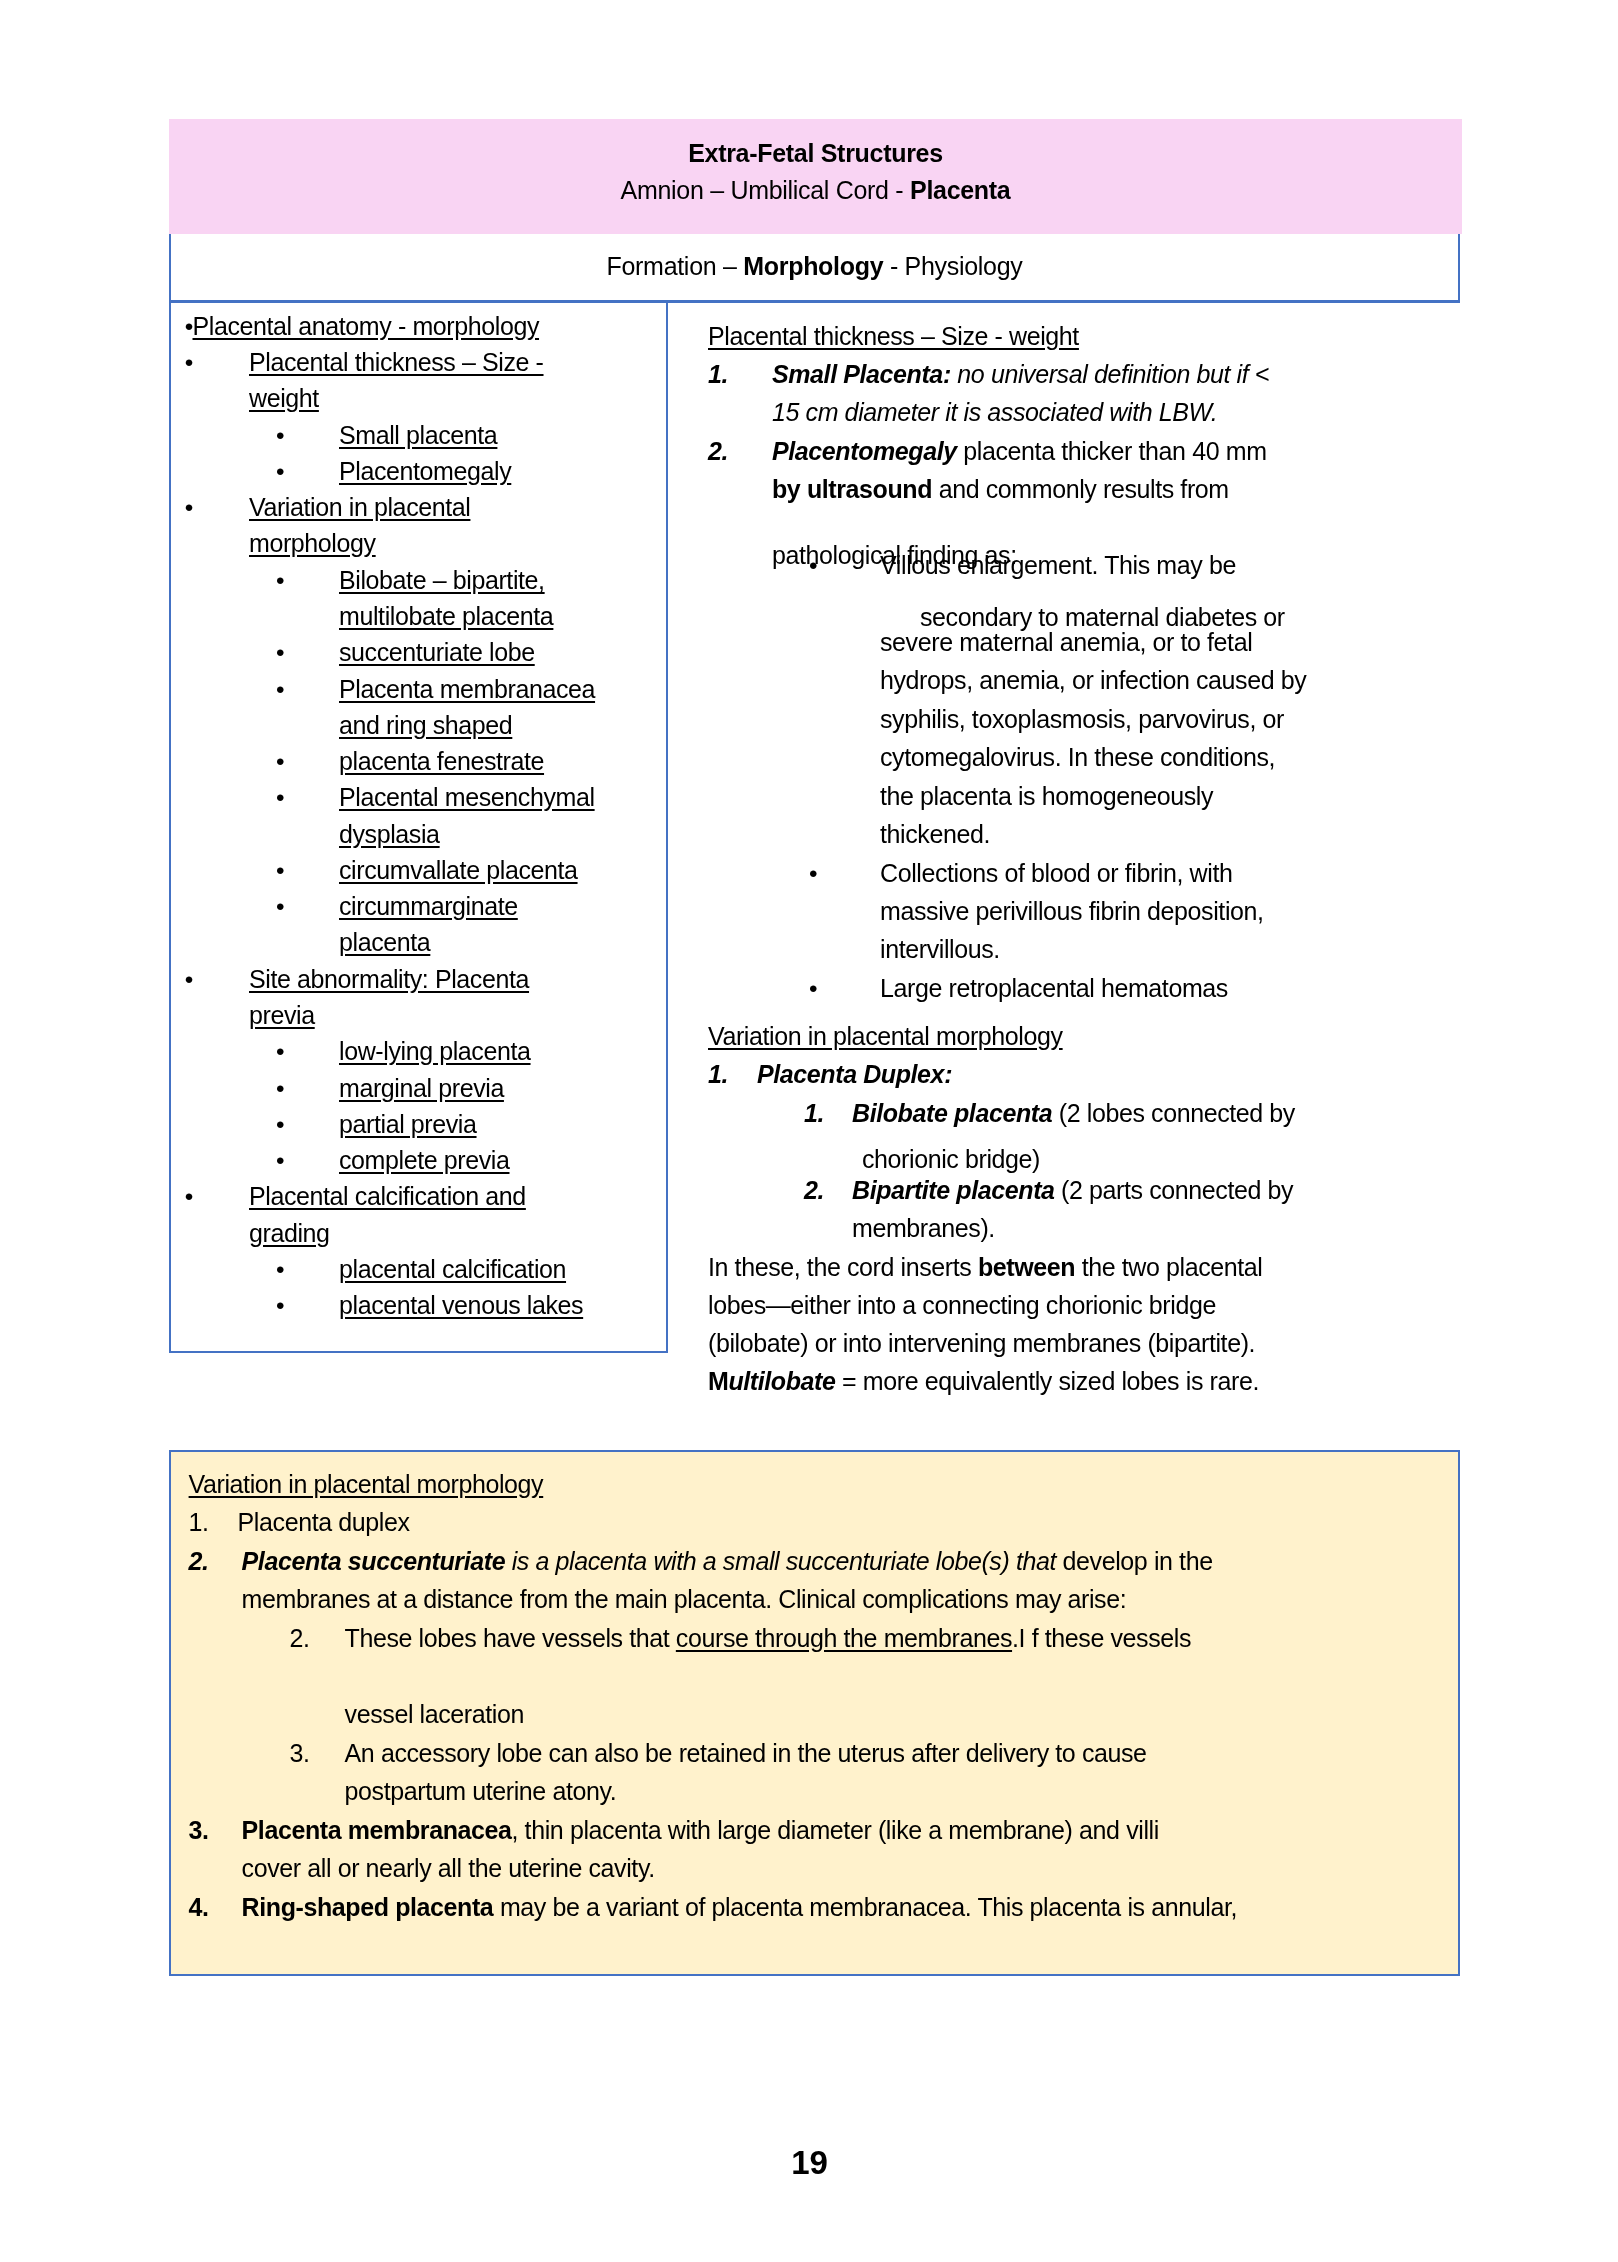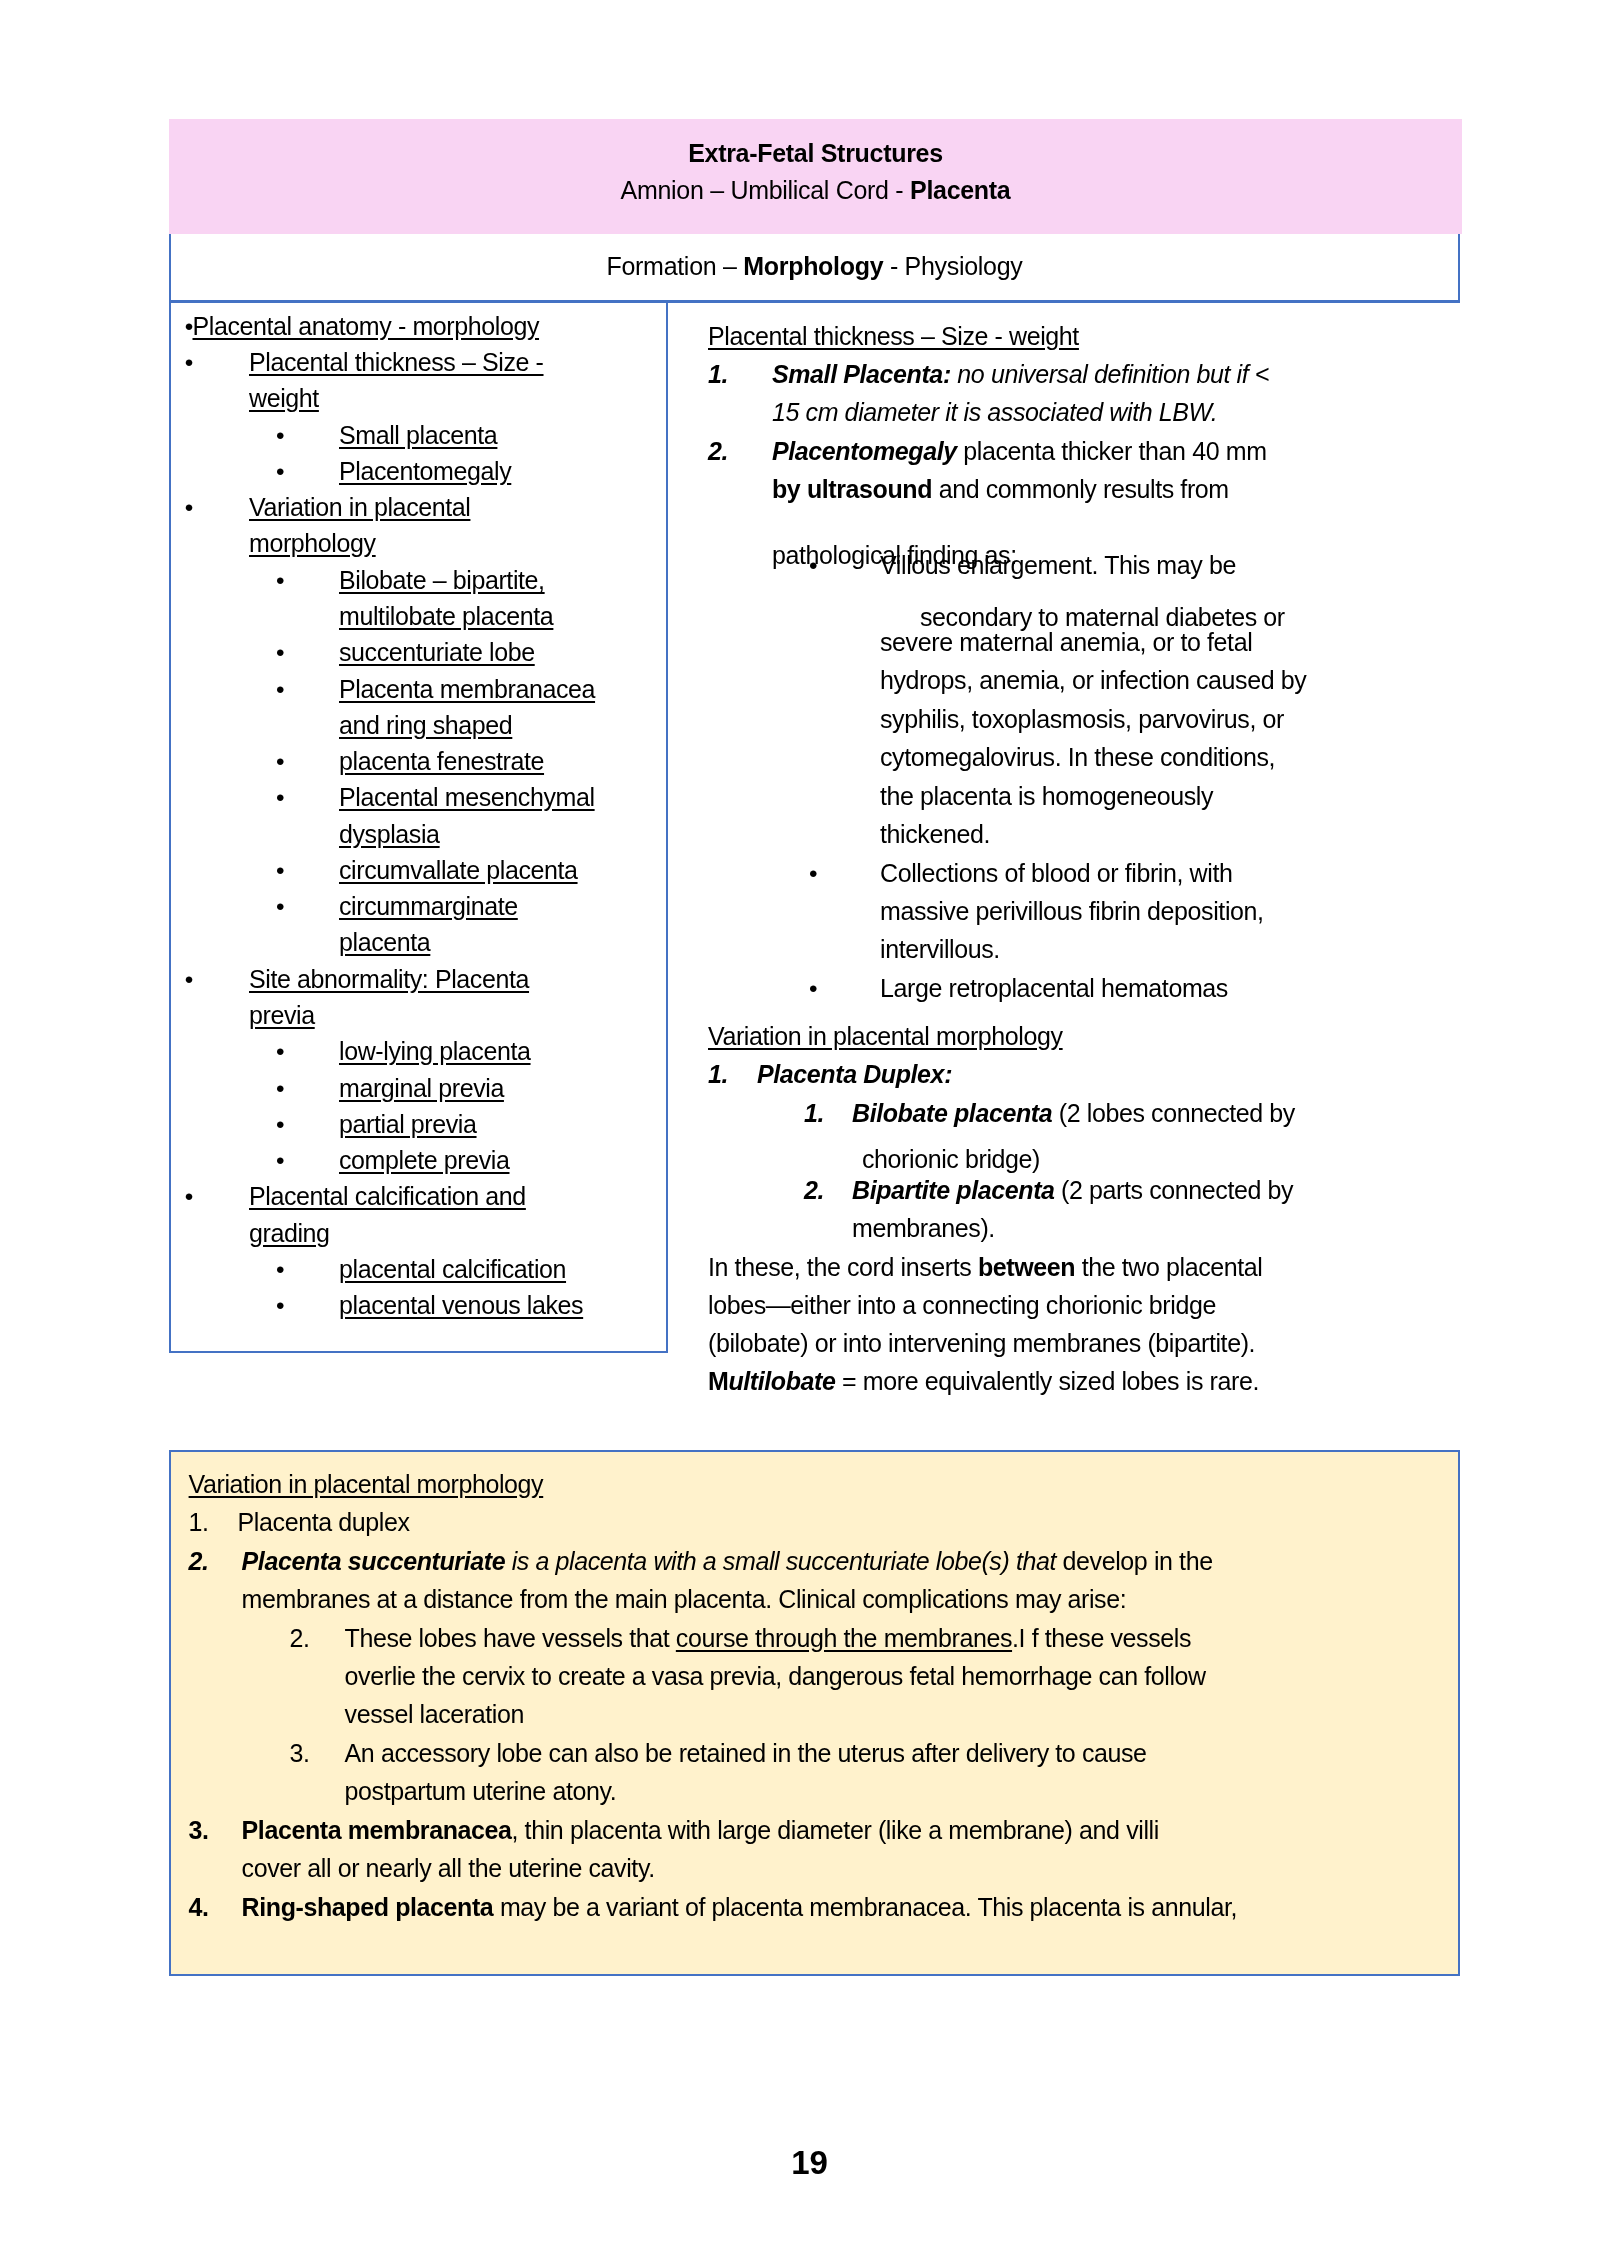--- a/index.html
+++ b/index.html
@@ -134,21 +134,20 @@
     <div class="line u" style="left:0; top:0;">Variation in placental morphology</div>
     <div class="line" style="left:0; top:38px;">1.</div>
     <div class="line" style="left:49px; top:38px;text-align:right;">Placenta duplex</div>
 
     <div class="line b i" style="left:0; top:77px;">2.</div>
     <div class="line" style="left:53px; top:77px;"><b class="i">Placenta succenturiate</b><span class="i"> is a placenta with a small succenturiate lobe(s) that</span><span> develop in the</span></div>
     <div class="line" style="left:53px; top:115px;">membranes at a distance from the main placenta. Clinical complications may arise:</div>
 
     <div class="line" style="left:101px; top:154px;">2.</div>
     <div class="line" style="left:156px; top:154px;"><span>These lobes have vessels that </span><span class="u">course through the membranes</span><span>.I f these vessels</span></div>
-    <div class="line" style="left:156px; top:192px;">overlie the cervix to create a vasa previa, dangerous fetal hemorrhage can follow</div>
     <div class="line" style="left:156px; top:230px;">vessel laceration</div>
 
     <div class="line" style="left:101px; top:269px;">3.</div>
     <div class="line" style="left:156px; top:269px;">An accessory lobe can also be retained in the uterus after delivery to cause</div>
     <div class="line" style="left:156px; top:307px;">postpartum uterine atony.</div>
 
     <div class="line b" style="left:0; top:346px;">3.</div>
     <div class="line" style="left:53px; top:346px;"><b>Placenta membranacea</b><span>, thin placenta with large diameter (like a membrane) and villi</span></div>
     <div class="line" style="left:53px; top:384px;">cover all or nearly all the uterine cavity.</div>
 

